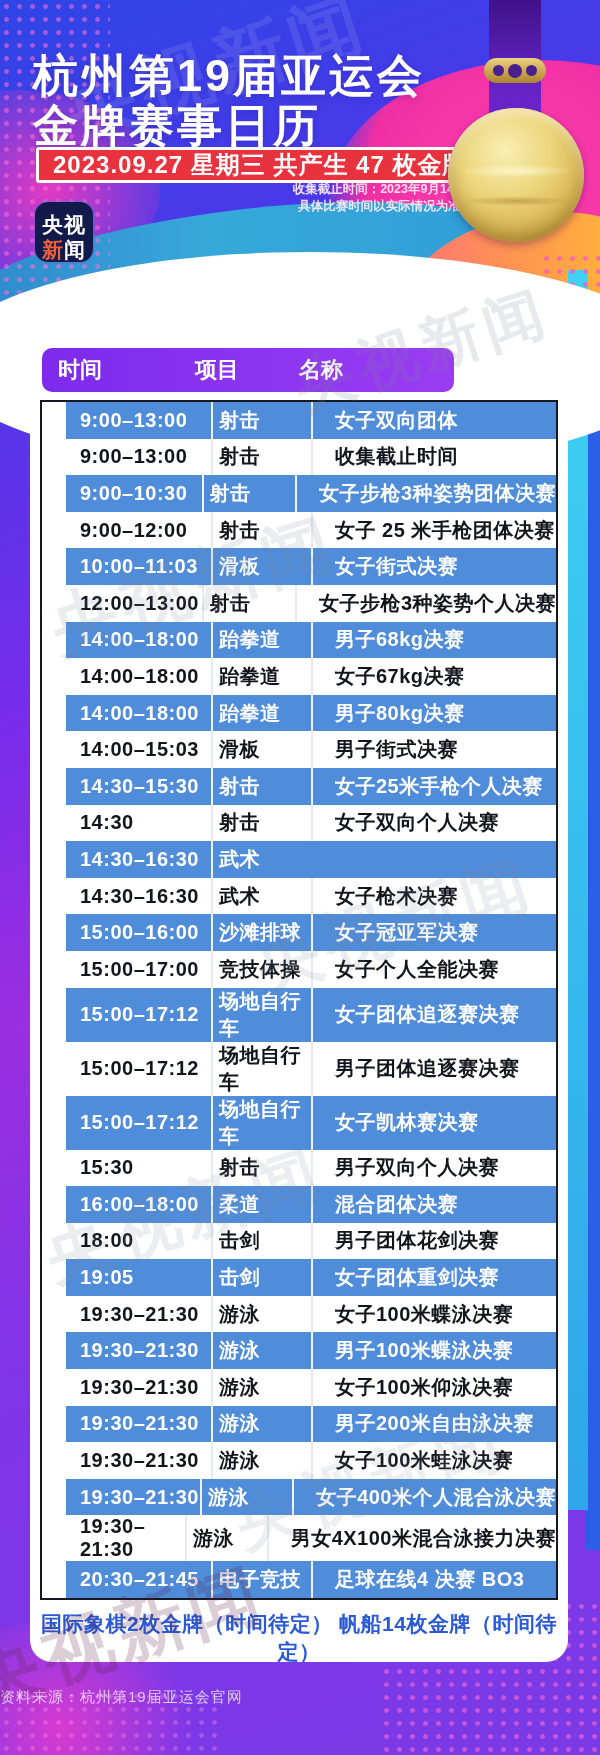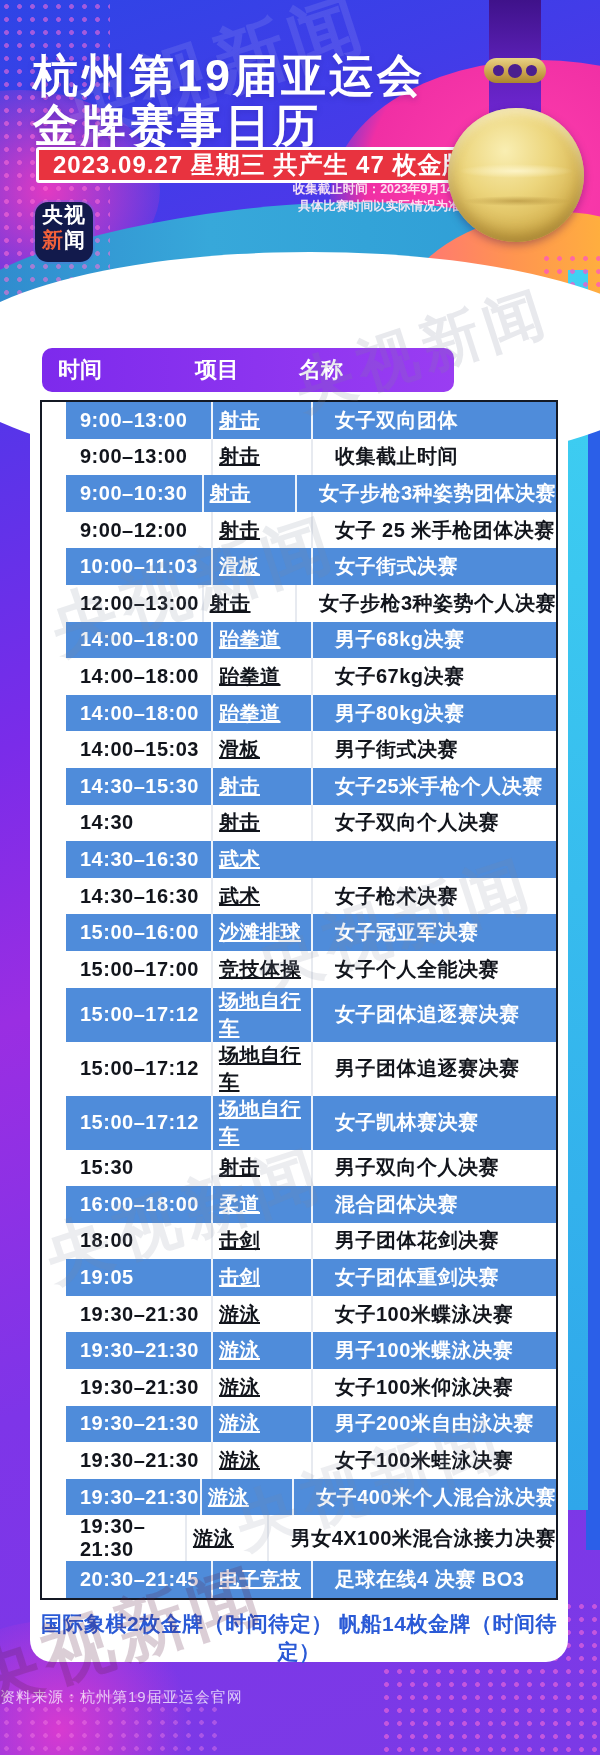--- a/index.html
+++ b/index.html
@@ -35,21 +35,21 @@
 
   
   .title{left:33px;color:#ffffff;font-size:45px;font-weight:bold;letter-spacing:3px;z-index:4;
     text-shadow:0 2px 6px rgba(30,20,120,0.25);}
   .t1{top:30px;margin-top:16px;} .t2{top:96px;}
   .date-banner{left:36px;top:147px;height:30px;background:#e8333f;border:3px solid #ffffff;border-radius:3px;
     color:#ffffff;font-size:24px;font-weight:bold;line-height:30px;padding:0 14px;letter-spacing:1px;z-index:4;}
   .deadline{left:272px;top:181px;width:215px;text-align:center;color:rgba(255,235,245,0.92);
     font-size:12.5px;font-weight:bold;line-height:17px;z-index:4;}
   .cctv-logo{left:35px;top:202px;width:58px;height:60px;background:#121a4c;border-radius:13px;z-index:4;
-    display:flex;flex-direction:column;align-items:center;justify-content:flex-start;
+    display:flex;flex-direction:column;align-items:center;justify-content:flex-end;
     color:#ffffff;font-size:21px;font-weight:bold;line-height:25px;letter-spacing:1px;
     box-shadow:0 0 0 2px rgba(90,110,220,0.35);}
   .cctv-logo .xin{color:#f2603a;}
 
   
   .ribbon{left:489px;top:0;width:52px;height:150px;z-index:3;
     background:linear-gradient(180deg,#3f128a 0%,#5a1fb4 40%,#7b2ae4 100%);}
   .clasp{left:484px;top:58px;width:62px;height:25px;border-radius:13px;z-index:4;
     background:linear-gradient(180deg,#e9d384 0%,#c9a24a 60%,#a9842f 100%);
     display:flex;align-items:center;justify-content:space-around;padding:0 7px;box-sizing:border-box;}
@@ -68,21 +68,21 @@
     box-shadow:8px 10px 0 rgba(63,190,240,0.0);}
   .thead{position:absolute;left:12px;top:38px;width:412px;height:44px;border-radius:10px;
     background:linear-gradient(90deg,#7d2aec 0%,#9a3df2 100%);display:flex;align-items:center;
     color:#ffffff;font-size:22px;font-weight:bold;}
   .tbody{position:absolute;left:10px;top:90px;width:518px;height:1200px;border:2px solid #141924;
     display:flex;flex-direction:column;box-sizing:border-box;}
   .row{display:flex;flex:1;align-items:center;font-size:20px;font-weight:bold;letter-spacing:0.5px;margin-left:24px;}
   .row-blue{background:#4f8cda;color:#ffffff;}
   .row-white{background:#ffffff;color:#12151c;}
   .c-time{width:145px;padding-left:14px;box-sizing:border-box;}
-  .c-sport{width:100px;box-sizing:border-box;padding-left:6px;text-decoration:underline;}
+  .c-sport{width:100px;box-sizing:border-box;padding-left:6px;}
   .c-event{flex:1;padding-left:22px;box-sizing:border-box;white-space:nowrap;}
   .c-sport,.c-event{border-left:2px solid rgba(255,255,255,0.9);height:100%;display:flex;align-items:center;}
   .row-white .c-sport,.row-white .c-event{border-left-color:#e7eaf0;}
   .h-time{width:147px;padding-left:16px;box-sizing:border-box;}
   .h-sport{width:100px;padding-left:6px;box-sizing:border-box;}
   .h-event{flex:1;padding-left:10px;box-sizing:border-box;}
   .pending{position:absolute;left:0;top:1300px;width:100%;text-align:center;color:#2a5ad6;
     font-size:21px;font-weight:bold;letter-spacing:0.5px;}
   .source{left:0;top:1688px;width:600px;text-align:left;color:rgba(255,255,255,0.72);
     font-size:15px;letter-spacing:1px;z-index:4;}

